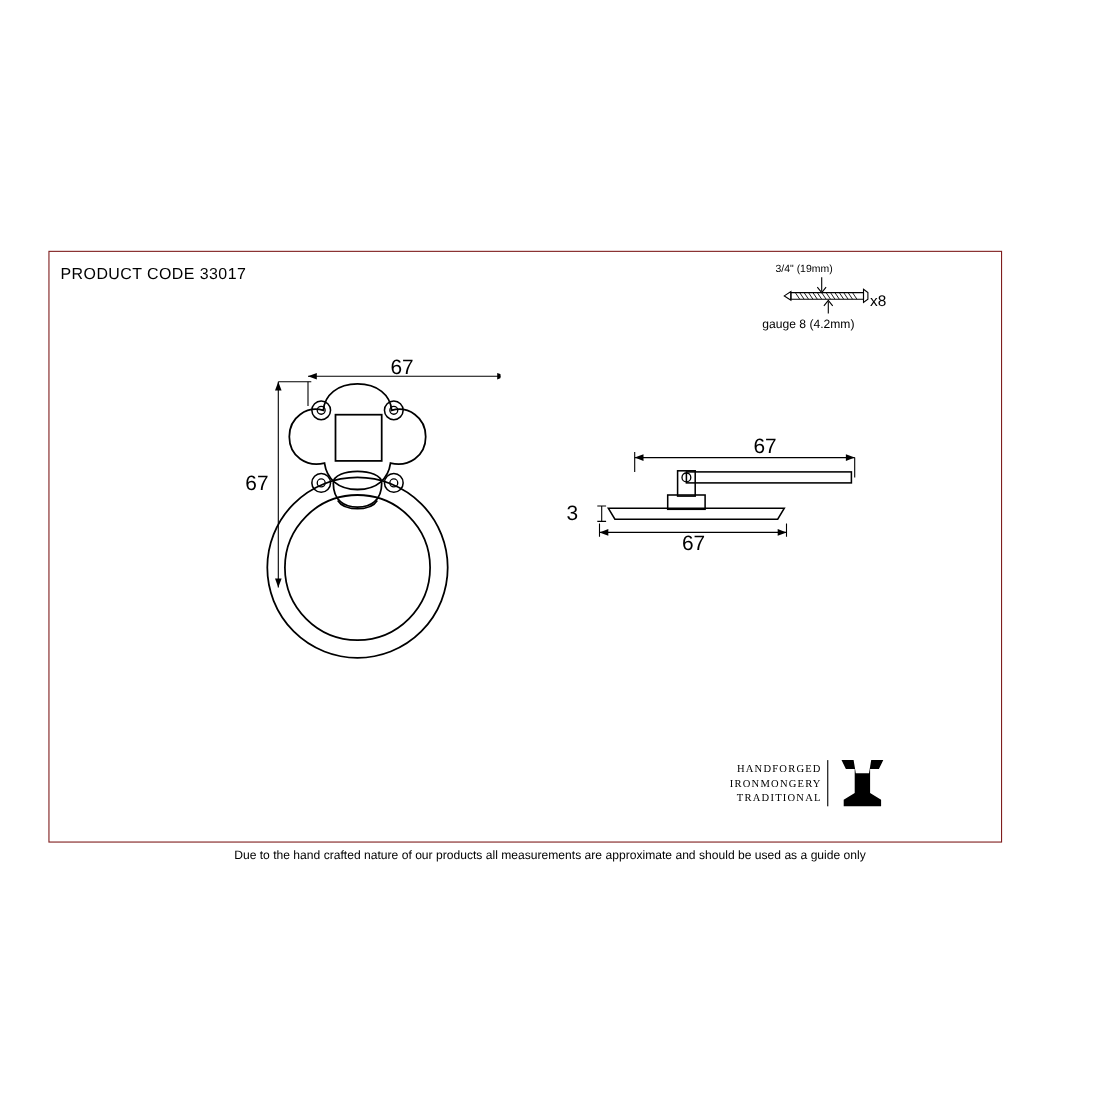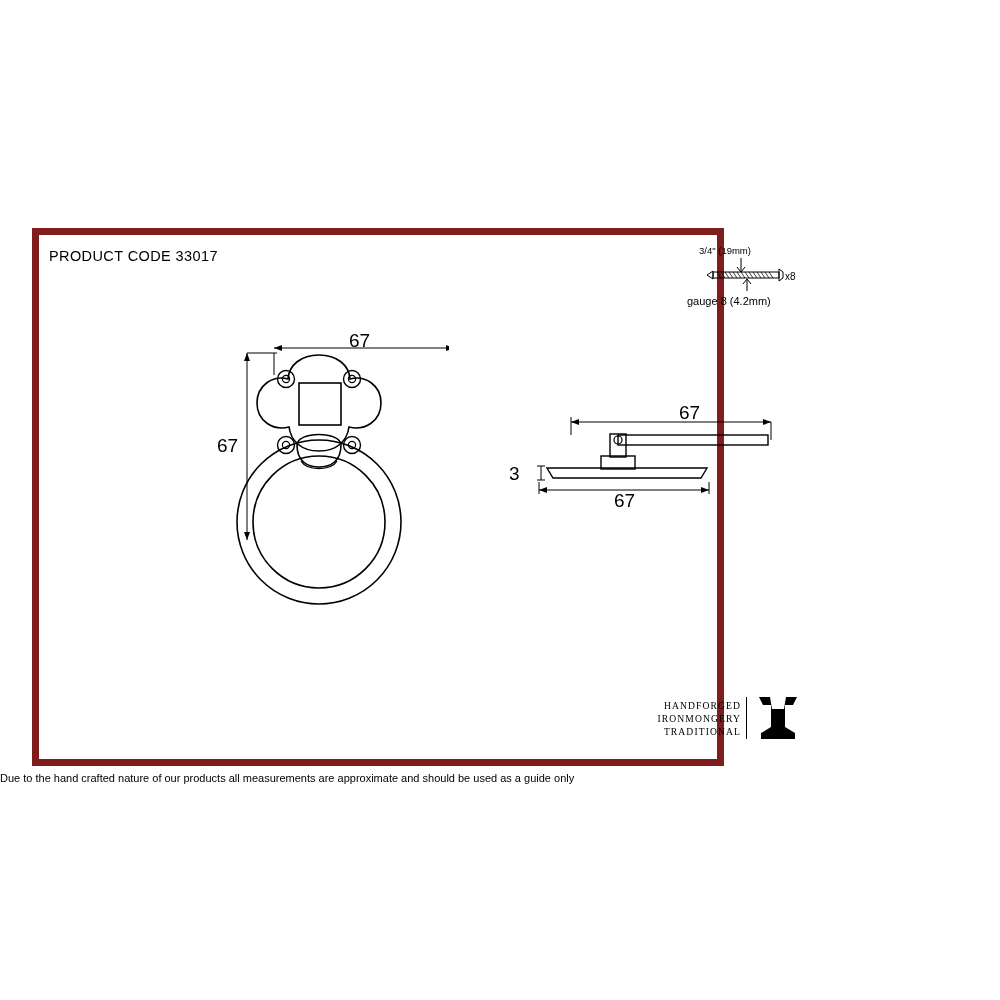--- a/index.html
+++ b/index.html
@@ -10,25 +10,25 @@
   body {
     width: 1000px;
     height: 1000px;
     font-family: "Liberation Sans", sans-serif;
     color: #000000;
     position: relative;
     overflow: hidden;
   }
   #sheet {
     position: absolute;
-    left: 32px;
+    left: 44px;
     top: 228px;
-    width: 692px;
+    width: 867px;
     height: 538px;
-    border: 7px solid #7f1d1d;
+    border: 1px solid #7f1d1d;
     box-sizing: border-box;
     background: #ffffff;
   }
   .abs { position: absolute; }
 
   
   #product-code {
     left: 10px;
     top: 13px;
     font-size: 14.5px;
@@ -45,21 +45,21 @@
     white-space: nowrap;
   }
   #screw-gauge-label {
     left: -12px; top: 50px;
     font-size: 11px;
     white-space: nowrap;
     text-align: right;
   }
   #screw-qty-label {
     left: 86px; top: 26px;
-    font-size: 10px;
+    font-size: 14px;
     white-space: nowrap;
   }
 
   
   .dim {
     font-size: 19px;
     white-space: nowrap;
   }
 
   
@@ -96,21 +96,21 @@
     position: absolute;
     left: 104px; top: 0px;
     width: 46px; height: 50px;
   }
 
   
   #footer-note {
     left: 0px;
     top: 772px;
     width: 1000px;
-    text-align: left;
+    text-align: center;
     font-size: 11px;
     color: #000;
   }
 
   svg { display: block; }
   .ln { stroke: #000; fill: none; }
 </style>
 </head>
 <body>
 

